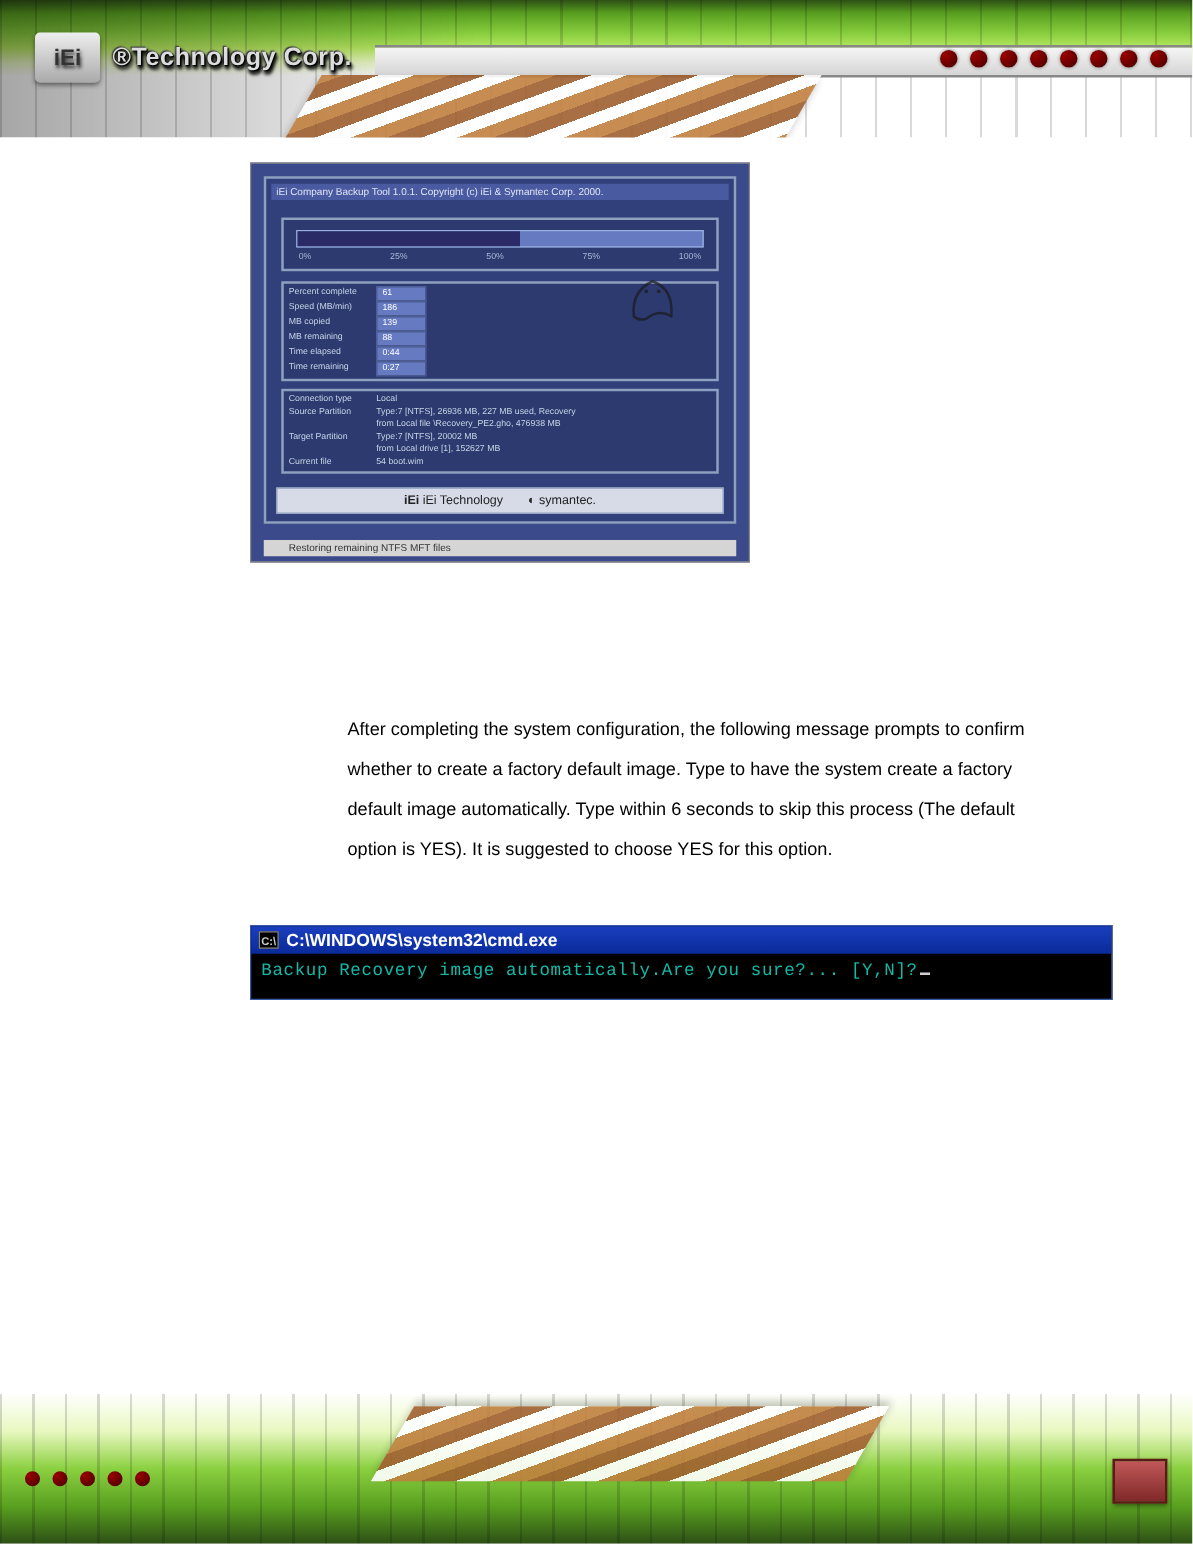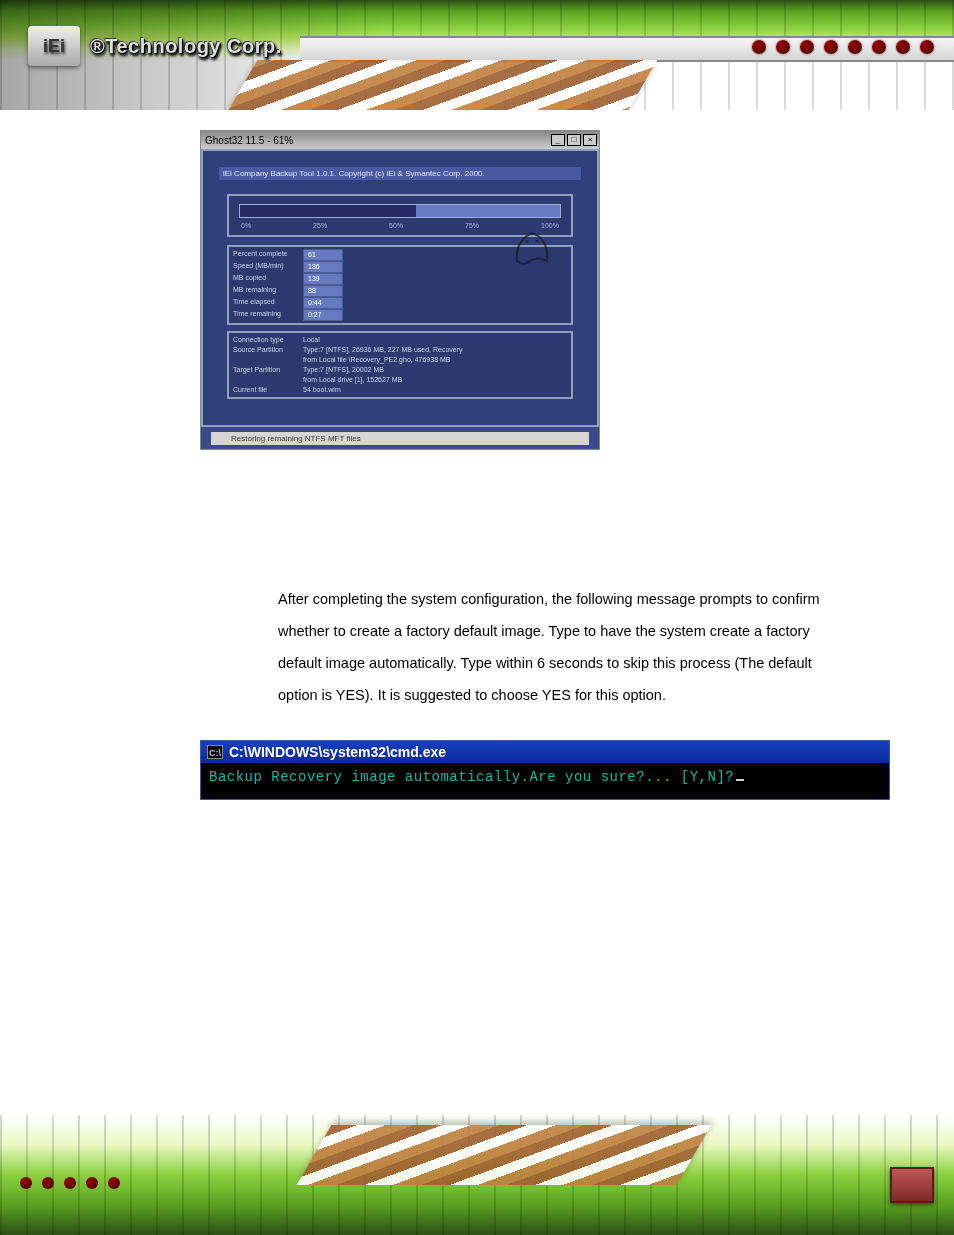--- a/index.html
+++ b/index.html
@@ -101,25 +101,26 @@
     display: flex; align-items: center; justify-content: space-between;
     padding: 0 2px 0 4px;
     font-size: 10px; color: #000;
   }
   .ghost-titlebar .btns { display: flex; gap: 2px; }
   .ghost-titlebar .wbtn {
     width: 14px; height: 12px; background: #ccc; border: 1px solid #000;
     font-size: 8px; line-height: 10px; text-align: center;
   }
   .ghost-inner {
+    margin: 10px;
     border: 2px solid #8ea0c0;
     background: #31407a;
     height: calc(100% - 40px);
     position: relative;
-    padding: 16px;
+    padding: 4px;
   }
   .ghost-header {
     background: #4a5aa0;
     padding: 2px 4px;
     font-size: 8px;
     color: #dfe6f5;
   }
   .progress-panel {
     margin: 14px 8px 8px 8px;
     border: 2px solid #8ea0c0;
@@ -173,21 +174,21 @@
     left: 10px; right: 10px; bottom: 4px;
     background: #d5d5d5;
     color: #333;
     font-size: 8px;
     padding: 2px 20px;
   }
 
   
   .body-text {
     position: absolute;
-    left: 278px; top: 584px;
+    left: 278px; top: 569px;
     width: 570px;
     font-size: 14.5px;
     color: #000;
     line-height: 2.2;
   }
 
   
   .cmd-shot {
     position: absolute;
     left: 200px; top: 740px;
@@ -284,28 +285,20 @@
     <div class="dot"></div>
   </div>
   <div class="diag-stripes-top"></div>
   <div class="logo-block">
     <div class="logo-mark"></div>
     <div class="logo-text">®Technology Corp.</div>
   </div>
 </div>
 
 <div class="ghost-shot">
-  <div class="ghost-titlebar">
-    <span>Ghost32 11.5 - 61%</span>
-    <span class="btns">
-      <span class="wbtn">_</span>
-      <span class="wbtn">□</span>
-      <span class="wbtn">×</span>
-    </span>
-  </div>
 
   <div class="ghost-inner">
     <div class="ghost-header">iEi Company Backup Tool 1.0.1.  Copyright (c) iEi &amp; Symantec Corp. 2000.</div>
 
     <div class="progress-panel">
       <div class="progress-bar">
         <div class="progress-fill"></div>
       </div>
       <div class="progress-ticks">
         <span>0%</span>
@@ -369,20 +362,24 @@
       <div class="stats-row">
           <span class="k"></span>
           <span>from Local drive [1], 152627 MB</span>
         </div>
       <div class="stats-row">
           <span class="k">Current file</span>
           <span>54 boot.wim</span>
         </div>
     </div>
 
+    <div class="ghost-logo-row">
+      <span><b>iEi</b> <span>iEi Technology</span></span>
+      <span>◐ <span>symantec.</span></span>
+    </div>
   </div>
 
   <div class="statusbar">Restoring remaining NTFS MFT files</div>
 </div>
 
 <p class="body-text">After completing the system configuration, the following message prompts to confirm whether to create a factory default image. Type     to have the system create a factory default image automatically. Type     within 6 seconds to skip this process (The default option is YES). It is suggested to choose YES for this option.</p>
 
 <div class="cmd-shot">
   <div class="cmd-titlebar">
     <span class="cmd-icon">C:\</span>

